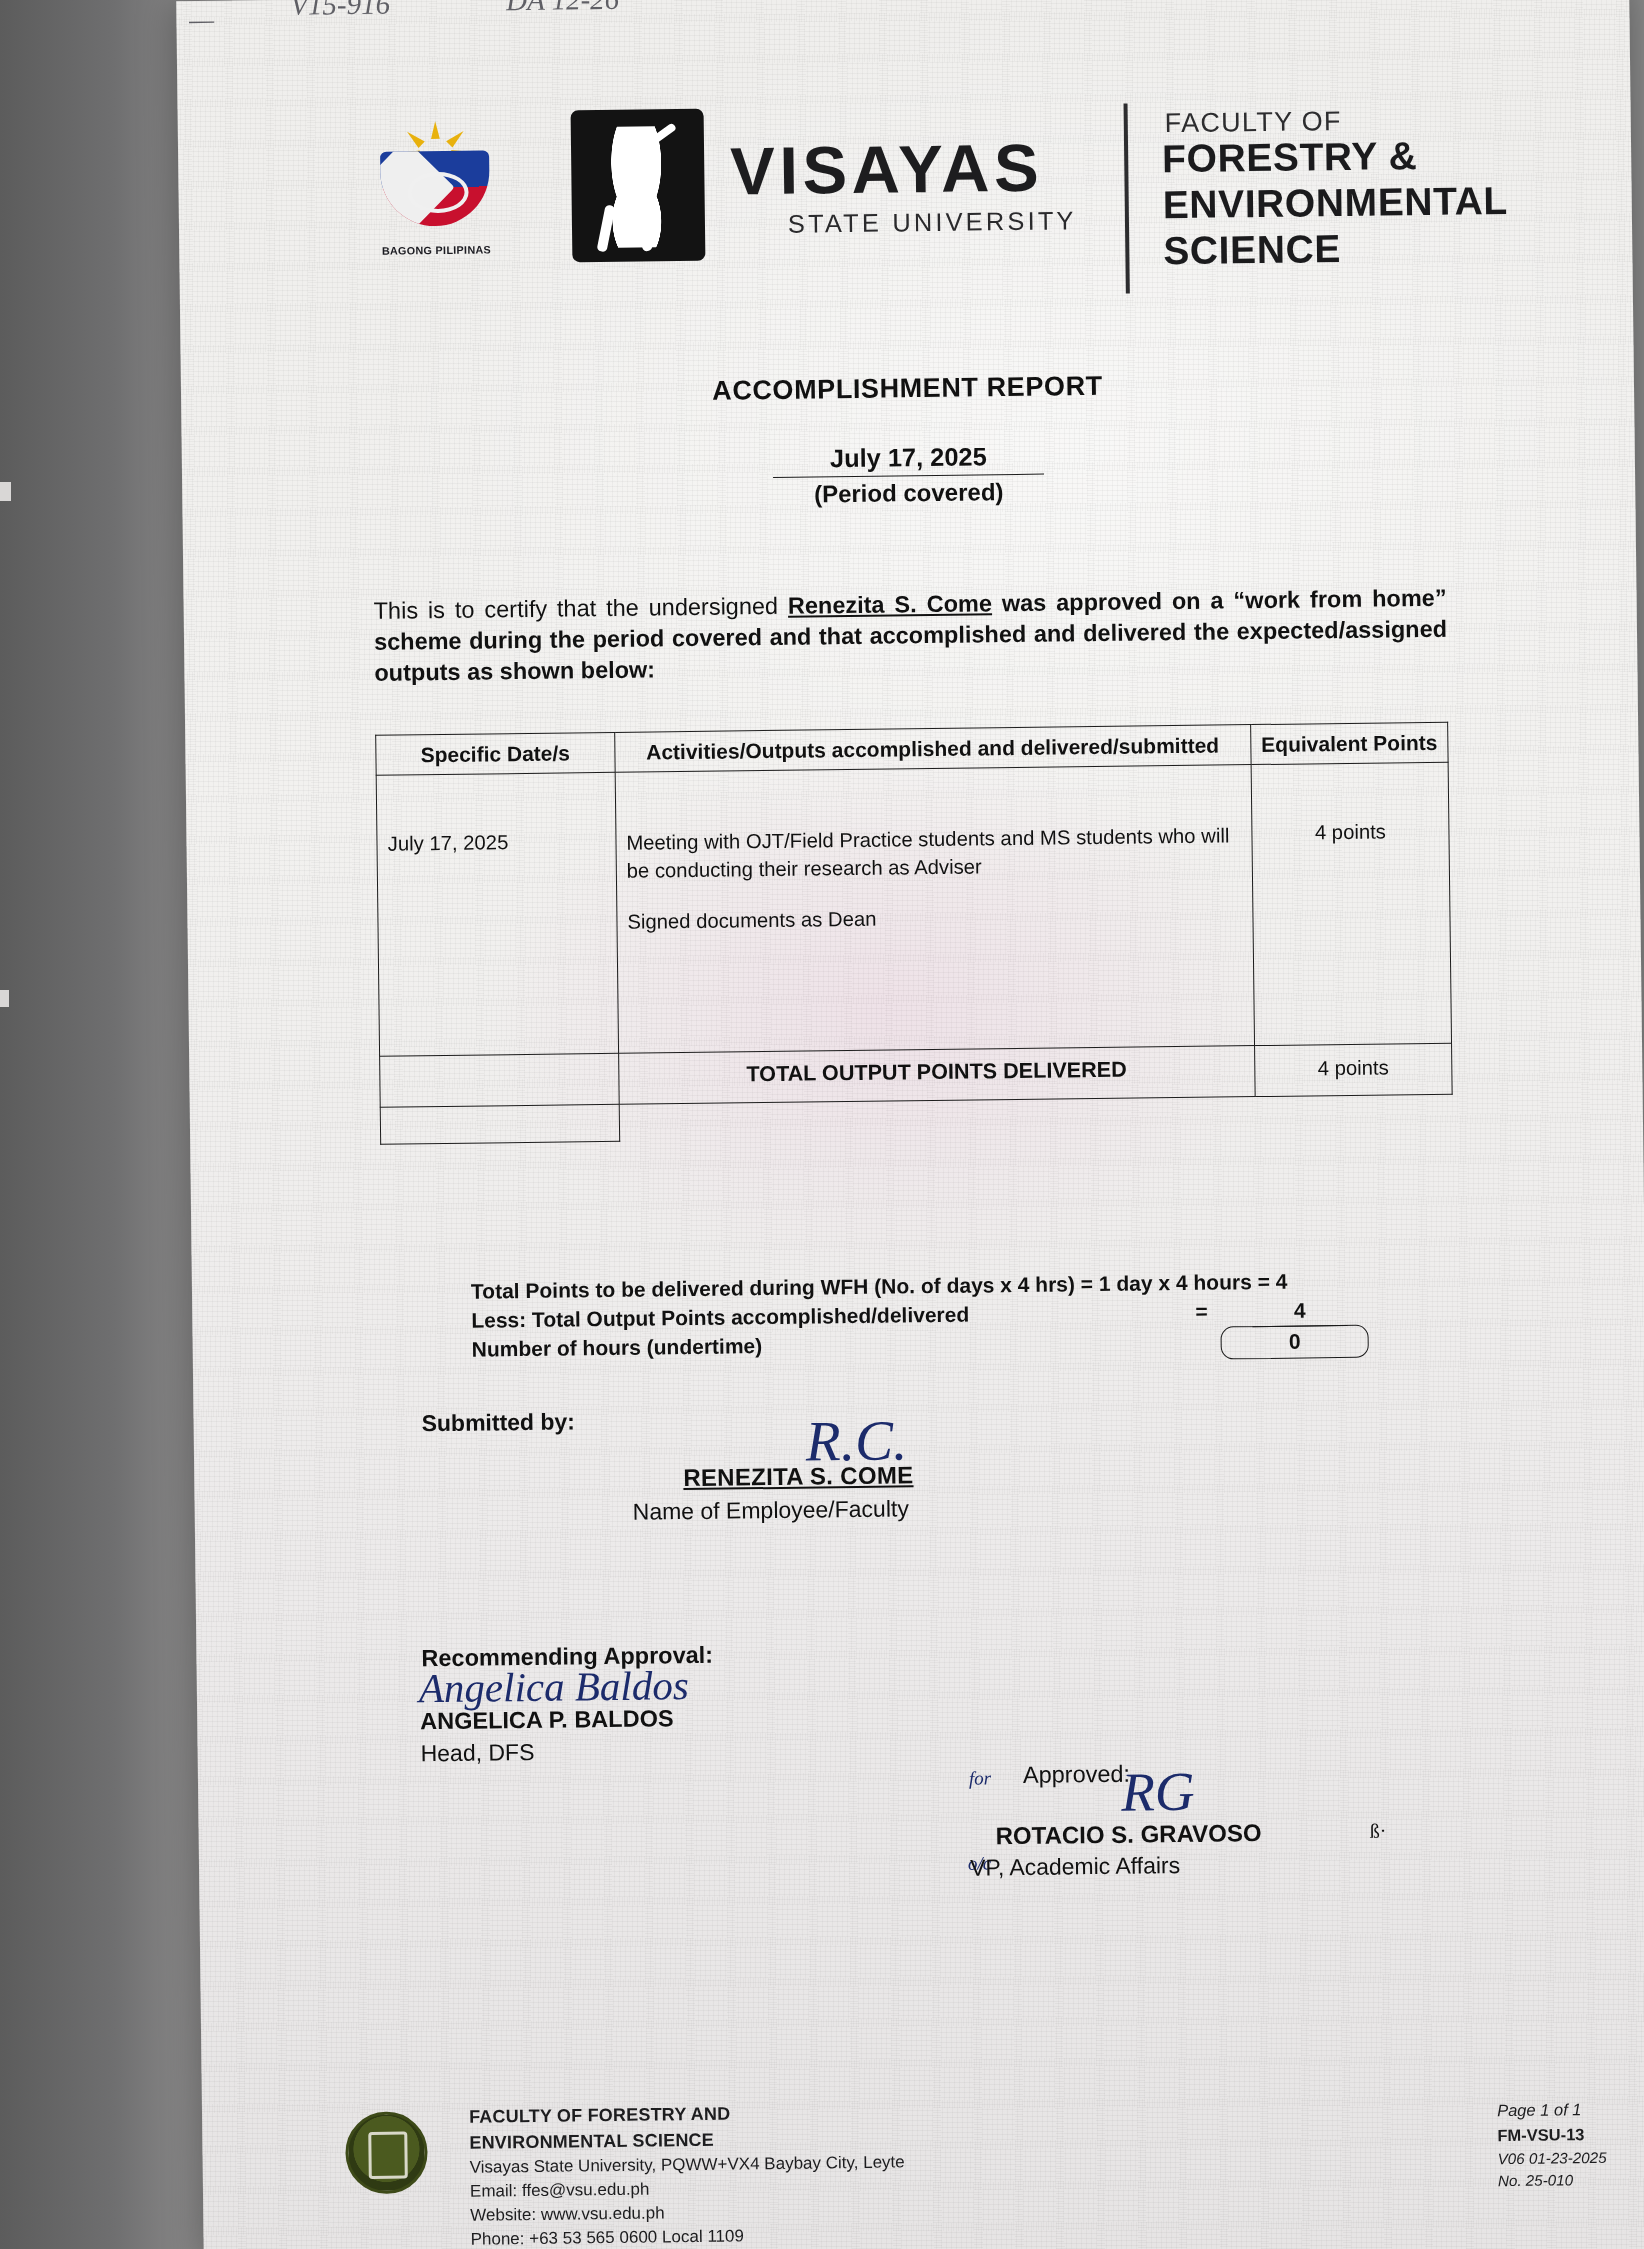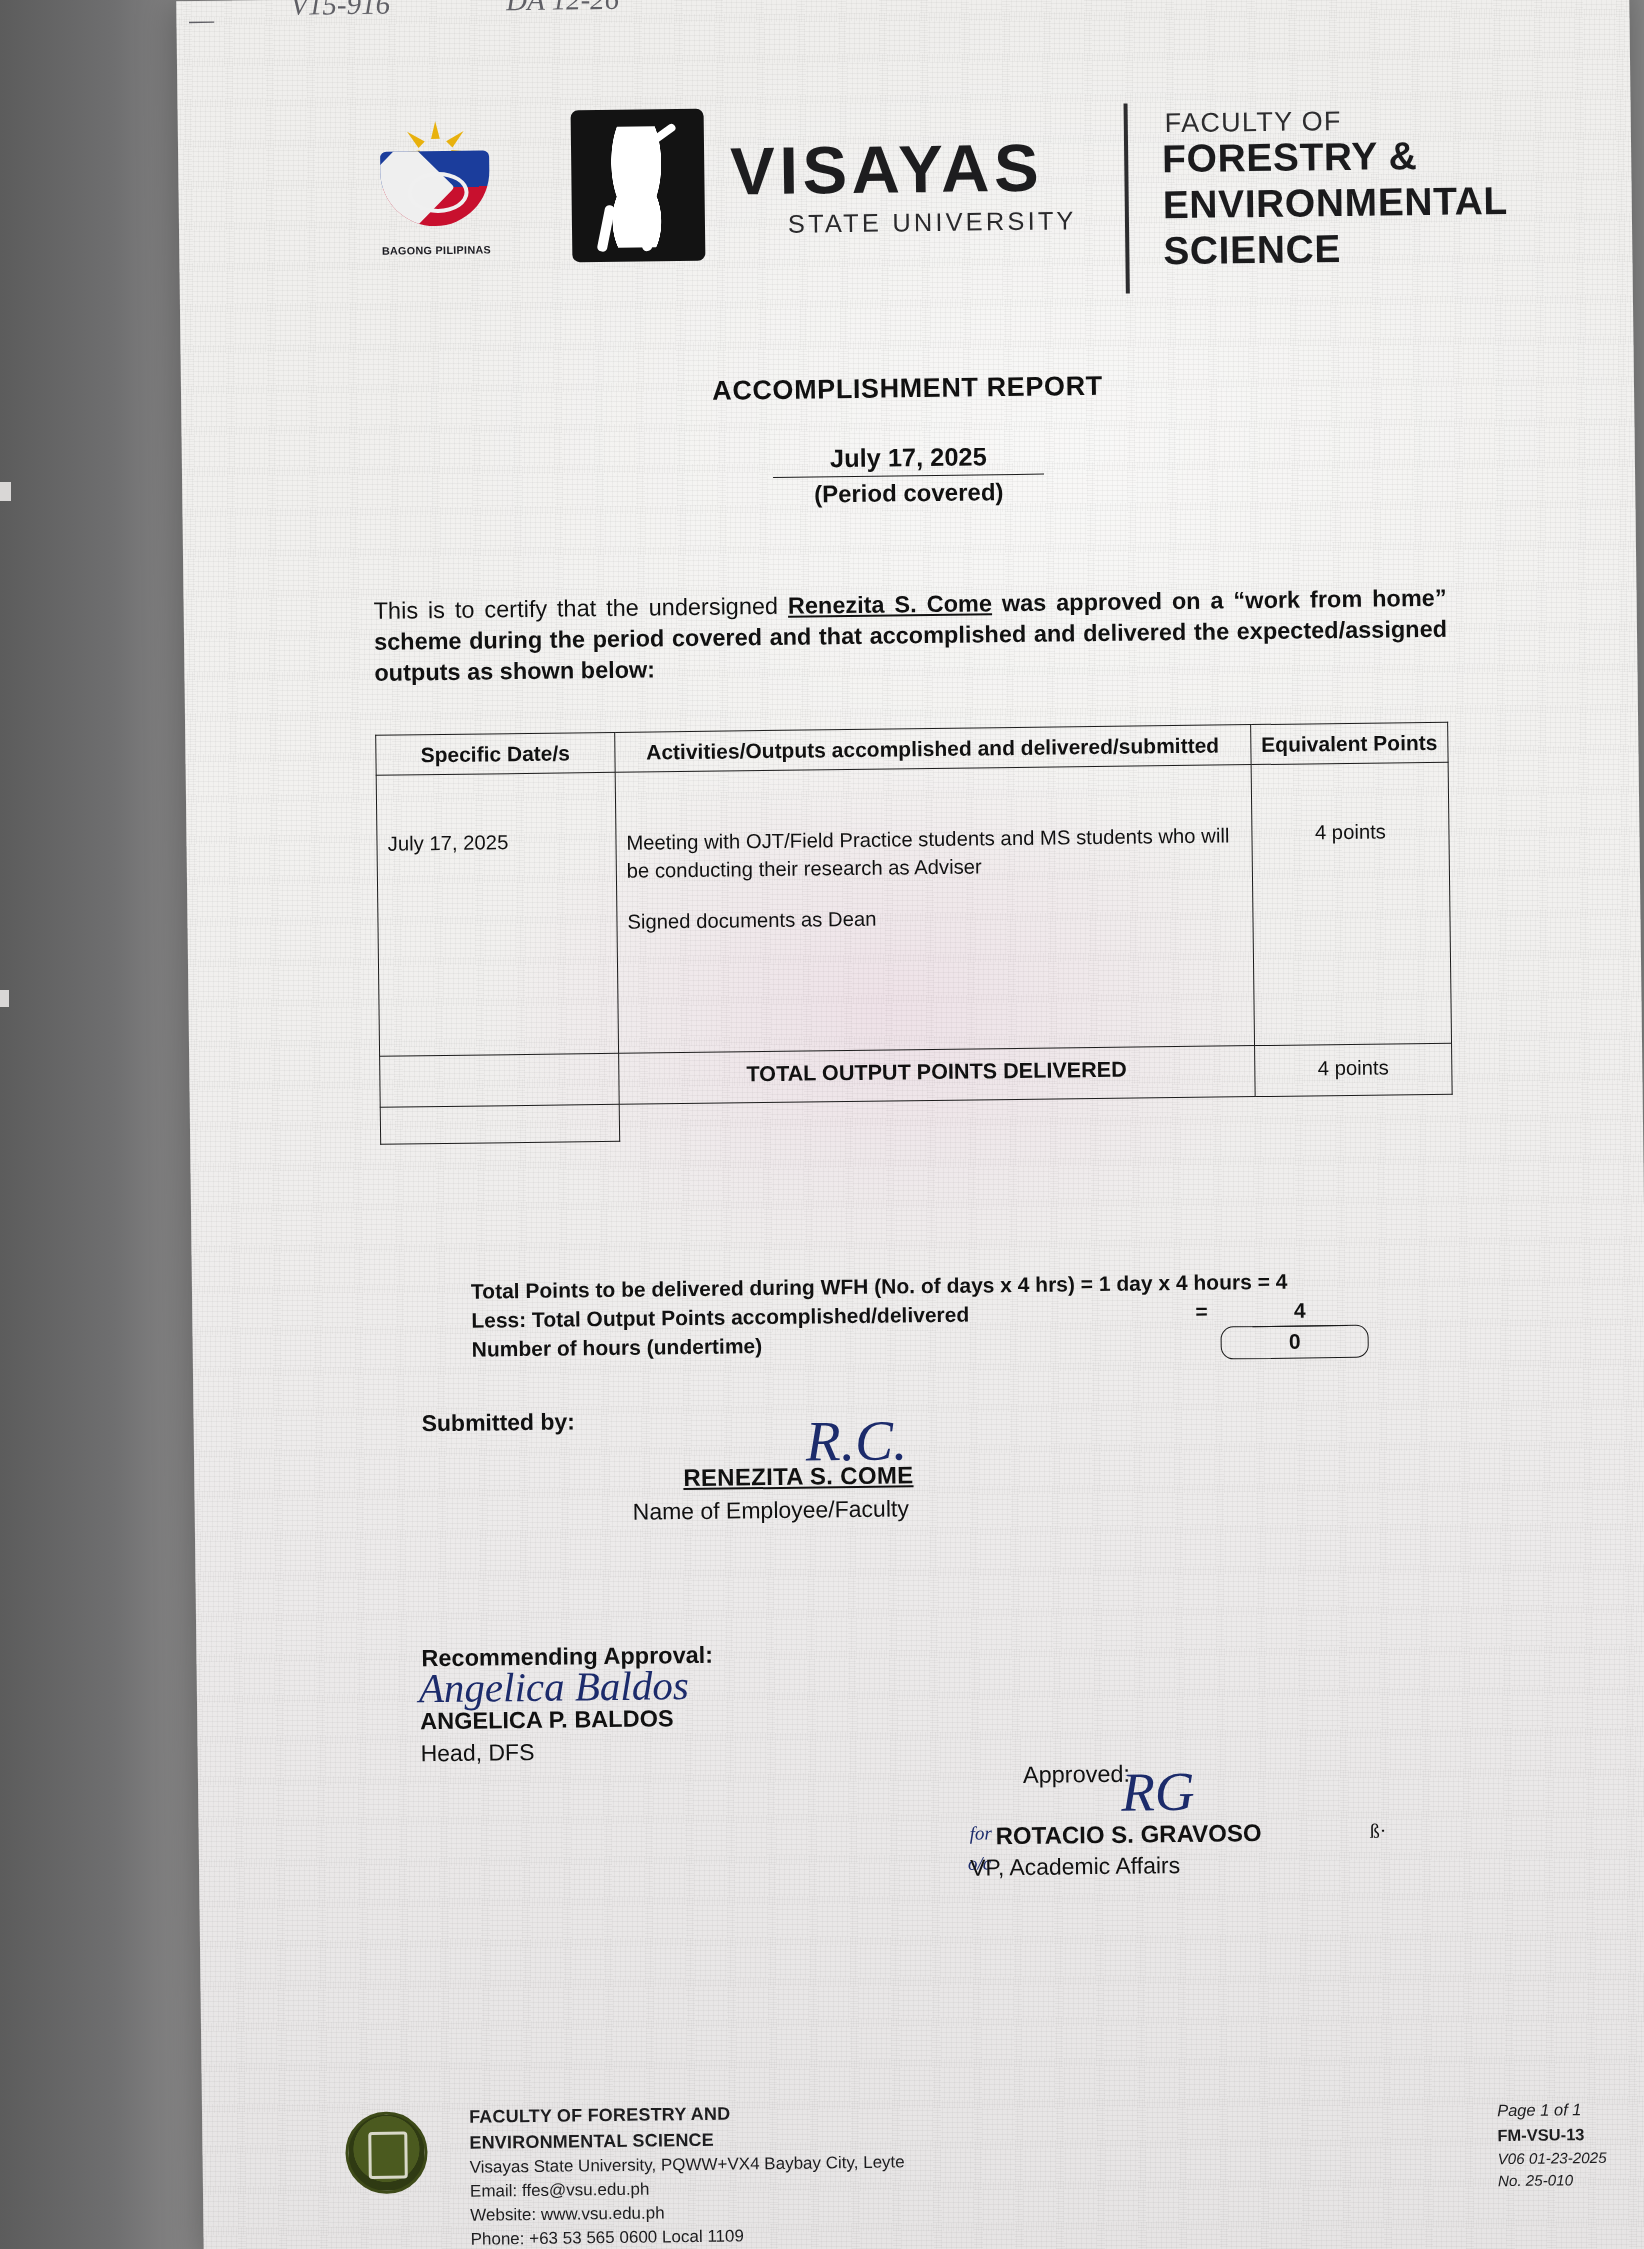--- a/index.html
+++ b/index.html
@@ -445,21 +445,21 @@
     <div class="sig-block name1">RENEZITA S. COME</div>
     <div class="sig-block name1sub">Name of Employee/Faculty</div>
 
     <div class="sig-block rec-appr">Recommending Approval:</div>
     <div class="ink" style="left:222px; top:1666px; font-size:41px;">Angelica Baldos</div>
     <div class="sig-block name2">ANGELICA P. BALDOS</div>
     <div class="sig-block name2sub">Head, DFS</div>
 
     <div class="sig-block appr">Approved:</div>
     <div class="ink" style="left:923px; top:1771px; font-size:55px;">RG</div>
-    <div class="for-mark" style="left:771px; top:1831px;">for</div>
+    <div class="for-mark" style="left:771px; top:1776px;">for</div>
     <div class="for-mark" style="left:769px; top:1861px;">o/c</div>
     <div class="sig-block name3">ROTACIO S. GRAVOSO</div>
     <div class="sig-block" style="left:1171px; top:1833px; font-size:20.3px; font-family:'Liberation Serif',serif;">ß·</div>
     <div class="sig-block name3sub">VP, Academic Affairs</div>
 
     <div class="ftr-seal"></div>
     <div class="ftr-left">
       <div class="bold">FACULTY OF FORESTRY AND</div>
       <div class="bold">ENVIRONMENTAL SCIENCE</div>
       <div>Visayas State University, PQWW+VX4 Baybay City, Leyte</div>

